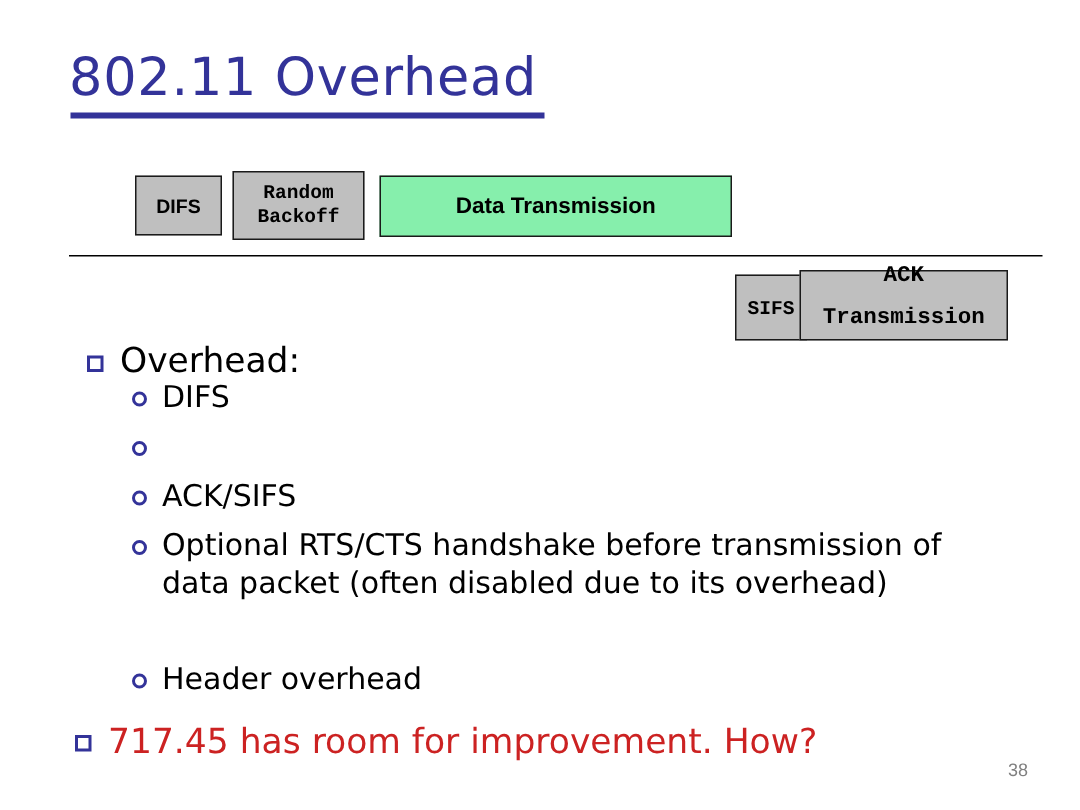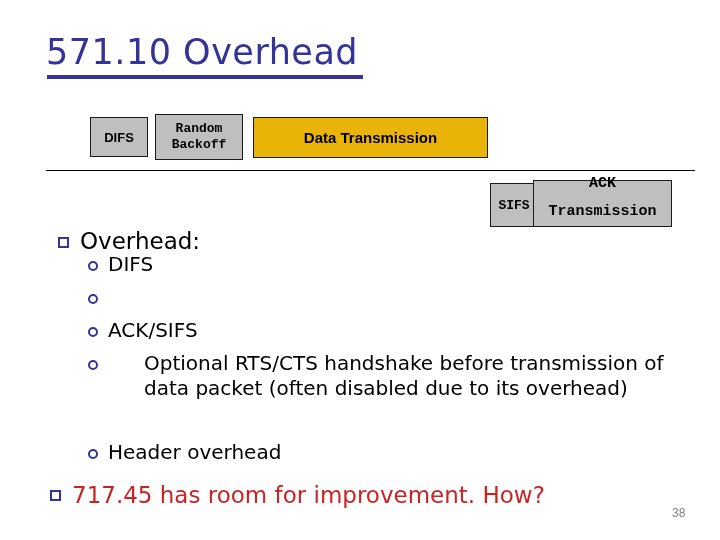--- a/index.html
+++ b/index.html
@@ -54,21 +54,21 @@
     font-weight: bold;
     font-size: 13px;
     line-height: 15px;
     display: flex;
     align-items: center;
     justify-content: center;
     text-align: center;
     white-space: nowrap;
   }
   .tl-box.teal {
-    background: #eab308;
+    background: #86efac;
     font-size: 15px;
   }
   .tl-box.two-line {
     line-height: 16px;
     white-space: normal;
   }
   #box-difs   { left: 90px;  top: 117px; width: 58px;  height: 40px; }
   #box-backoff{ left: 155px; top: 114px; width: 88px;  height: 46px; font-size: 13px; }
   #box-data   { left: 253px; top: 117px; width: 235px; height: 41px; }
   #box-sifs   { left: 490px; top: 183px; width: 48px;  height: 44px; font-size: 13px; }
@@ -134,21 +134,21 @@
   .l2-text {
     display: block;
     max-width: 560px;
     line-height: 25px;
   }
 
   #bullet-overhead  { left: 58px;  top: 228px; }
   #bullet-difs      { left: 88px;  top: 252px; }
   #bullet-backoff   { left: 88px;  top: 285px; }
   #bullet-acksifs   { left: 88px;  top: 318px; }
-  #bullet-rtscts    { left: 88px;  top: 351px; gap: 36px; }
+  #bullet-rtscts    { left: 88px;  top: 351px; }
   #bullet-header    { left: 88px;  top: 440px; }
 
   #bullet-final {
     position: absolute;
     left: 50px;
     top: 482px;
     display: flex;
     align-items: flex-start;
     font-family: "DejaVu Sans", sans-serif;
     font-size: 23px;
@@ -163,21 +163,21 @@
     left: 672px;
     top: 506px;
     font-family: "Liberation Sans", sans-serif;
     font-size: 12px;
     color: #808080;
   }
 </style>
 </head>
 <body>
 
-<div id="slide-title">571.10 Overhead</div>
+<div id="slide-title">802.11 Overhead</div>
 <div id="title-underline"></div>
 
 <div id="timeline">
 
   <div class="tl-box" id="box-difs">DIFS</div>
 
   <div class="tl-box two-line" id="box-backoff">
     <span>
       <span class="ln">Random</span>
       <span class="ln">Backoff</span>

